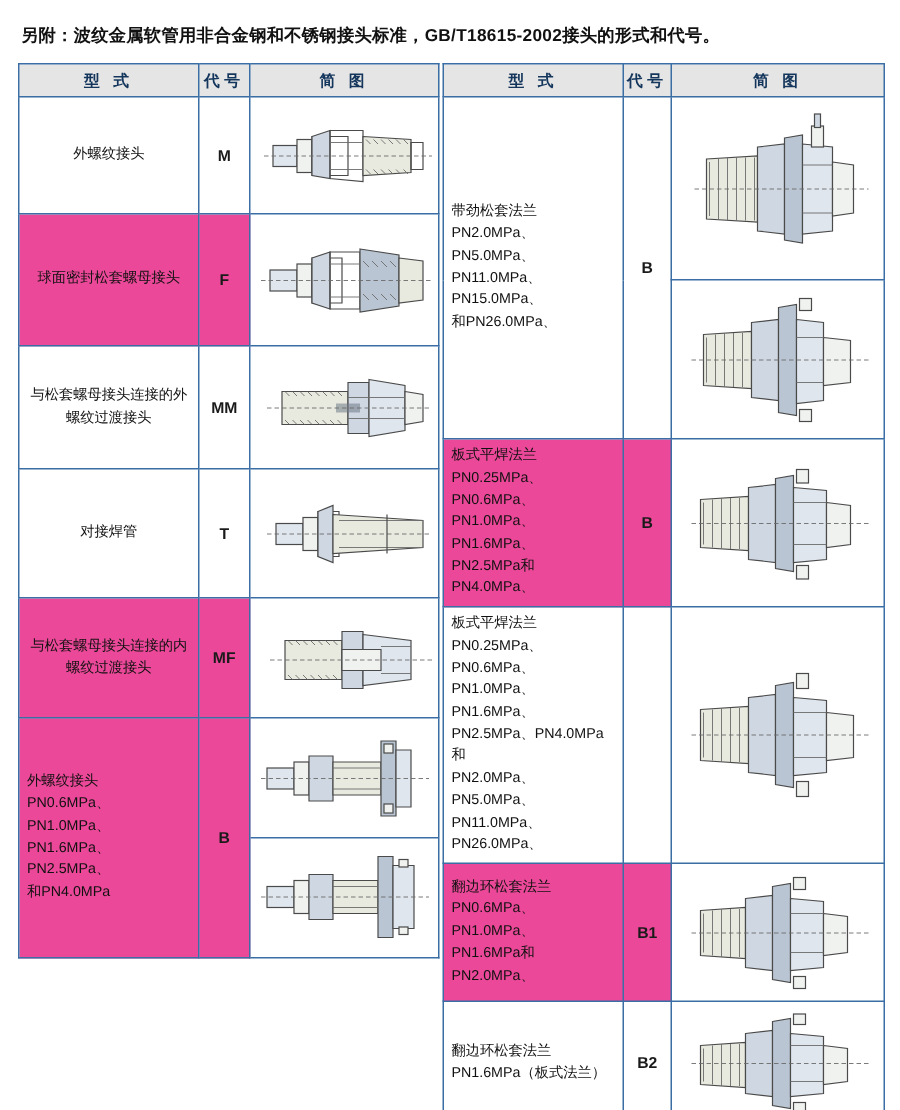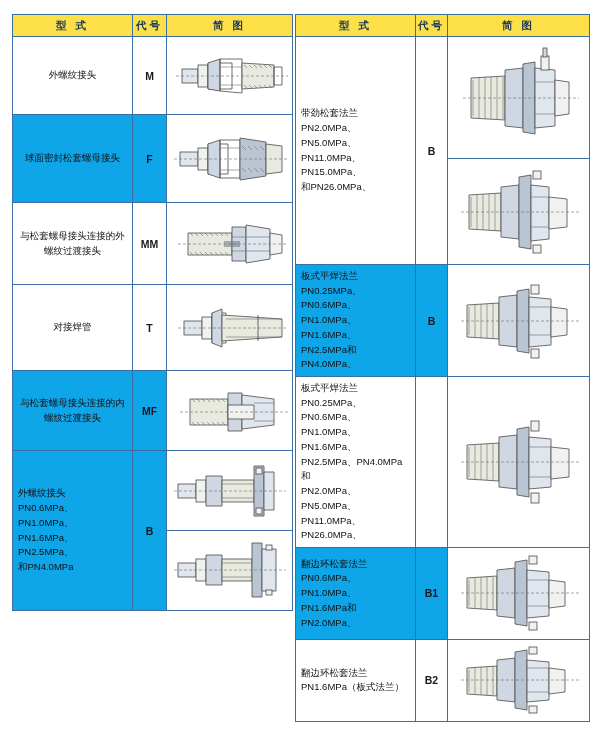--- a/index.html
+++ b/index.html
@@ -36,21 +36,21 @@
     table-layout: fixed;
   }
   table.left  { width: 280px; }
   table.right { width: 294px; margin-left: 2px; }
 
   table.spec th, table.spec td {
     border: 1px solid #3a6ea5;
     vertical-align: middle;
   }
   table.spec thead th {
-    background: #fde047;
+    background: #e5e5e5;
     height: 22px;
     font-size: 10.5px;
     font-weight: bold;
     color: #14365c;
     letter-spacing: 3px;
     text-align: center;
     padding: 0;
   }
   .c-type  { width: 120px; }
   .c-code  { width: 34px; }
@@ -71,21 +71,21 @@
     text-align: center;
     font-size: 10.5px;
     font-weight: bold;
     padding: 0;
   }
   td.fig {
     padding: 0;
     text-align: center;
     background: #ffffff;
   }
-  .tint { background: #0ea5e9; }
+  .tint { background: #ec4899; }
   .plain { background: #ffffff; }
 
   .fig-wrap {
     width: 100%;
     display: flex;
     align-items: center;
     justify-content: center;
   }
   svg { display: block; }
 
@@ -98,20 +98,21 @@
   .fillC { fill: #cfd8e2; stroke: #4a4a4a; stroke-width: 0.8; }
   .fillD { fill: #e8eadf; stroke: #4a4a4a; stroke-width: 0.8; }
   .fillE { fill: #b9c5d2; stroke: #4a4a4a; stroke-width: 0.8; }
   .hatch { fill: #6f7a86; }
 </style>
 </head>
 <body>
 
 <div class="page">
 
+  <div class="doc-title">另附：波纹金属软管用非合金钢和不锈钢接头标准，GB/T18615-2002接头的形式和代号。</div>
 
   <div class="tables">
 
     <table class="spec left">
       <colgroup>
         <col class="c-type">
           <col class="c-code">
           <col class="c-fig">
       </colgroup>
       <thead>

